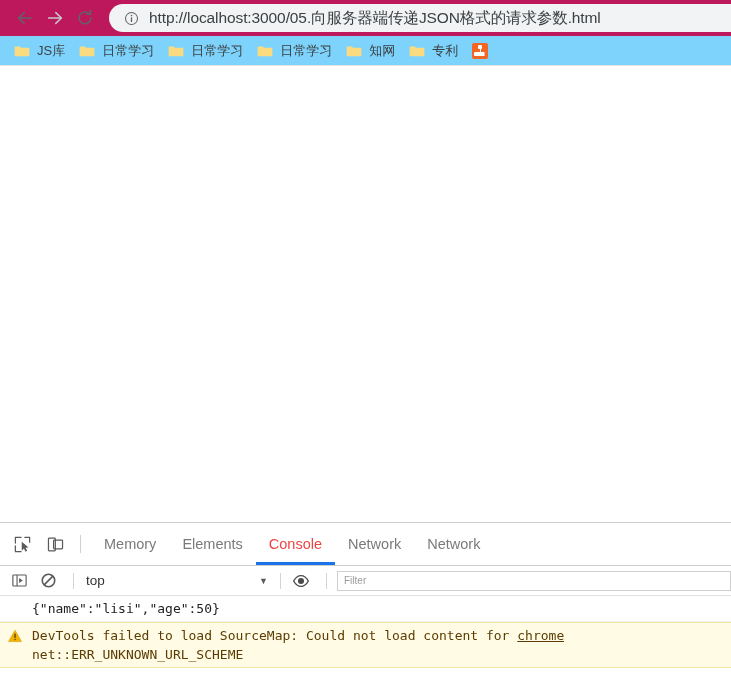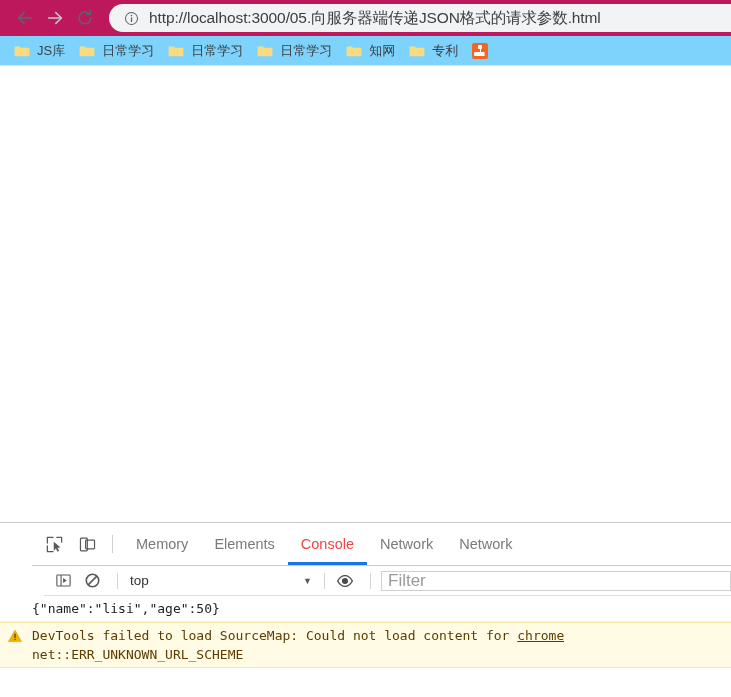--- a/index.html
+++ b/index.html
@@ -154,21 +154,20 @@
   }
 
   .dt-tabbar {
     height: 43px;
     display: flex;
     align-items: center;
     background: #ffffff;
     border-bottom: 1px solid #cdcdcd;
     padding-left: 8px;
     overflow: hidden;
-    margin-left: 32px;
   }
 
   .dt-icon-btn {
     width: 28px;
     height: 28px;
     display: flex;
     align-items: center;
     justify-content: center;
     flex: 0 0 auto;
     margin-right: 5px;
@@ -207,21 +206,20 @@
 
   
   .dt-console-toolbar {
     height: 30px;
     display: flex;
     align-items: center;
     background: #ffffff;
     border-bottom: 1px solid #e0e0e0;
     padding-left: 7px;
     overflow: hidden;
-    margin-left: 44px;
   }
 
   .ctb-icon {
     width: 24px;
     height: 24px;
     display: flex;
     align-items: center;
     justify-content: center;
     flex: 0 0 auto;
     margin-right: 5px;
@@ -252,21 +250,21 @@
     font-size: 9px;
     color: #5a5a5a;
     margin-left: 8px;
   }
 
   .filter-input {
     flex: 1 1 auto;
     height: 20px;
     border: 1px solid #d0d0d0;
     background: #ffffff;
-    font-size: 17px;
+    font-size: 10px;
     color: #333;
     padding: 0 6px;
     font-family: "Liberation Sans", sans-serif;
     margin-left: 2px;
     margin-right: 0;
     border-radius: 0;
     outline: none;
     min-width: 0;
   }
   .filter-input::placeholder { color: #9b9b9b; }

